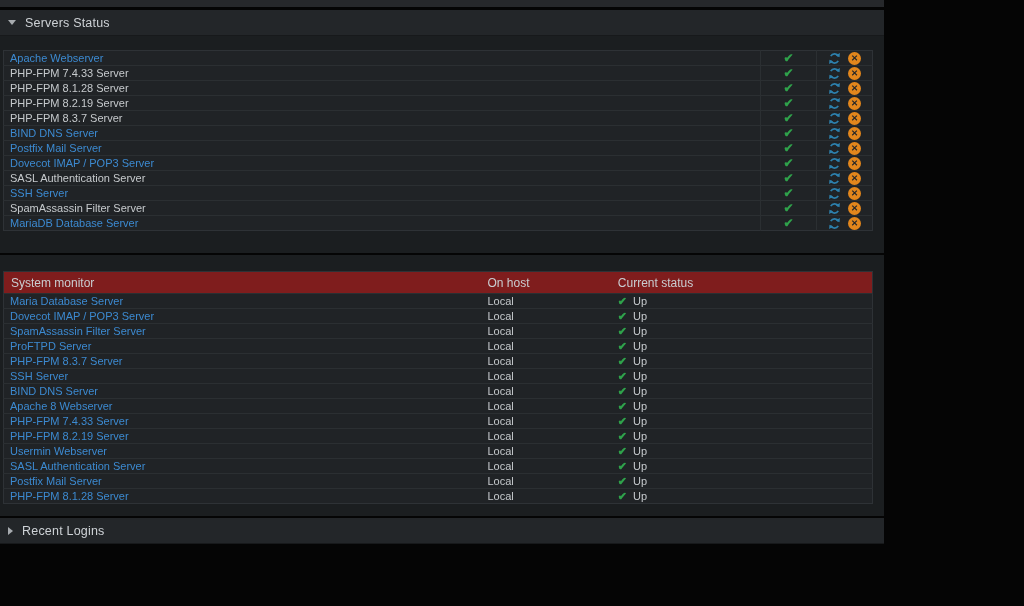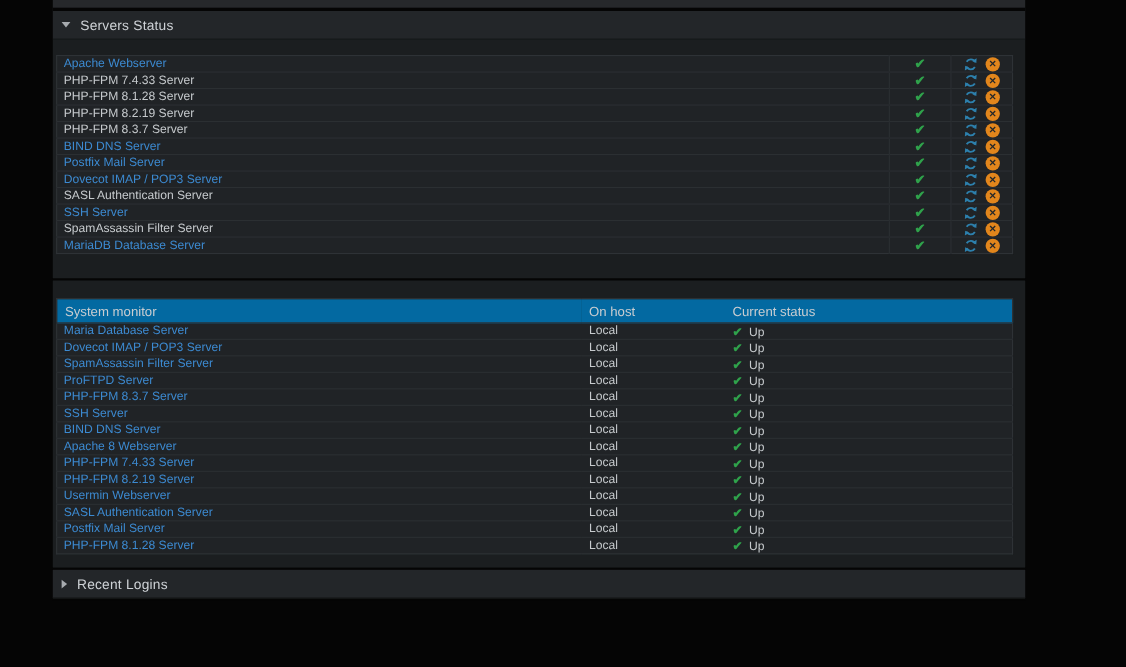--- a/index.html
+++ b/index.html
@@ -1,19 +1,19 @@
 <!DOCTYPE html>
 <html><head>
 <meta charset="utf-8">
 <style>
   * { margin:0; padding:0; box-sizing:border-box; }
   html,body { width:1024px; height:606px; overflow:hidden; background:#050505;
               font-family:"Liberation Sans", sans-serif; }
   .page { position:relative; width:1024px; height:606px; background:#050505; }
-  .content { position:absolute; left:0; top:0; width:884px;margin-left:48px; }
+  .content { position:absolute; left:0; top:0; width:884px; }
 
   .top-strip { height:10px; background:#26282b; border-bottom:3px solid #050505; }
 
   .panel { border-bottom:2px solid #050505; }
   .panel-header { height:26px; background:#232629; display:flex; align-items:center;
                   gap:9px; padding-left:8px; border-bottom:1px solid #17191b; cursor:pointer; }
   .panel-title { color:#ced2d6; font-size:12.5px; letter-spacing:.2px; }
   .caret-down { width:0; height:0; border-left:4px solid transparent;
                 border-right:4px solid transparent; border-top:5px solid #a7abaf; }
   .caret-right { width:0; height:0; border-top:4px solid transparent;
@@ -38,21 +38,21 @@
                  margin-right:7px; cursor:pointer; }
   .stop-btn { display:inline-block; vertical-align:middle; width:13px; height:13px;
               border-radius:50%; background:#e2861c; color:#22262a; font-size:8.5px;
               font-weight:bold; line-height:13px; text-align:center; cursor:pointer; }
 
   a.link { color:#3c8ad1; text-decoration:none; }
   .plain { color:#c6cacd; }
 
   
   .mon-table th { height:22px; text-align:left; font-weight:normal; font-size:12px;
-                  color:#c9cdd1; background:#0369a1; padding-left:6px; }
+                  color:#c9cdd1; background:#7f1d1d; padding-left:6px; }
   .mon-table th.c-monitor { padding-left:7px; }
   .mon-table td { height:15px; padding-left:6px; }
   .c-monitor { width:55%; }
   .c-host { width:15%; }
   .c-status { width:30%; }
   .status-up-check { color:#2fa24b; font-size:11px; font-weight:bold; }
   .status-up-text { margin-left:6px; color:#c6cacd; }
 
   .right-strip { position:absolute; right:0; top:0; width:16px; height:606px;
                  background:#050505; }

